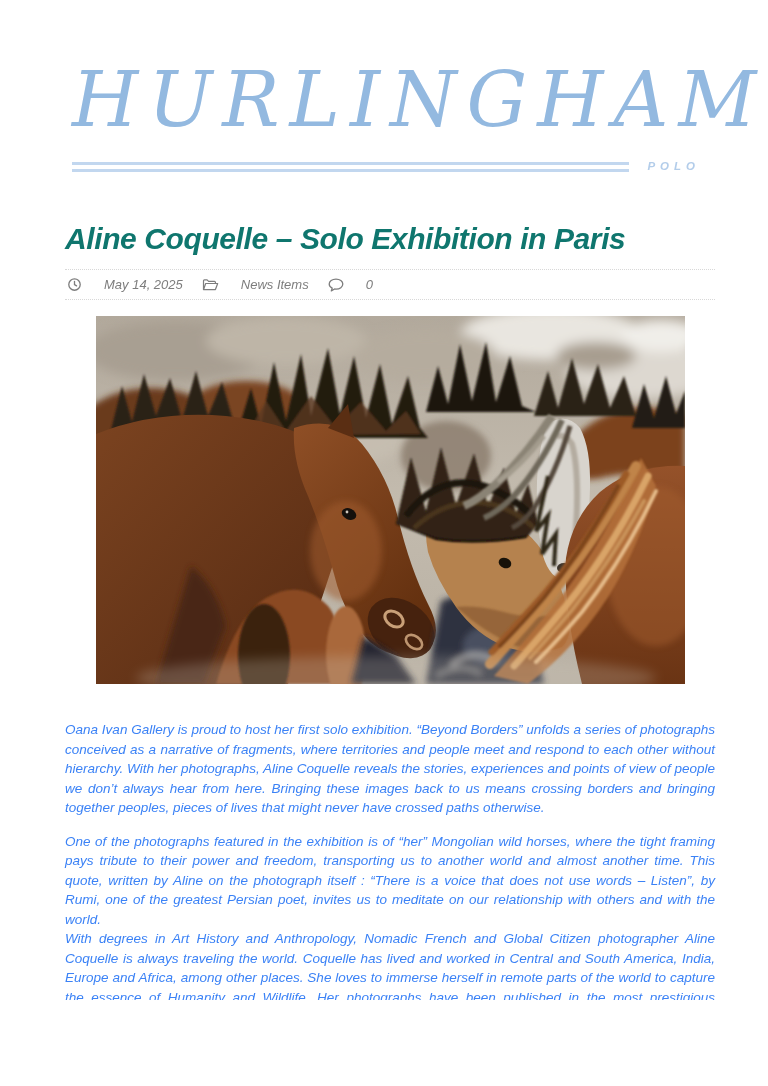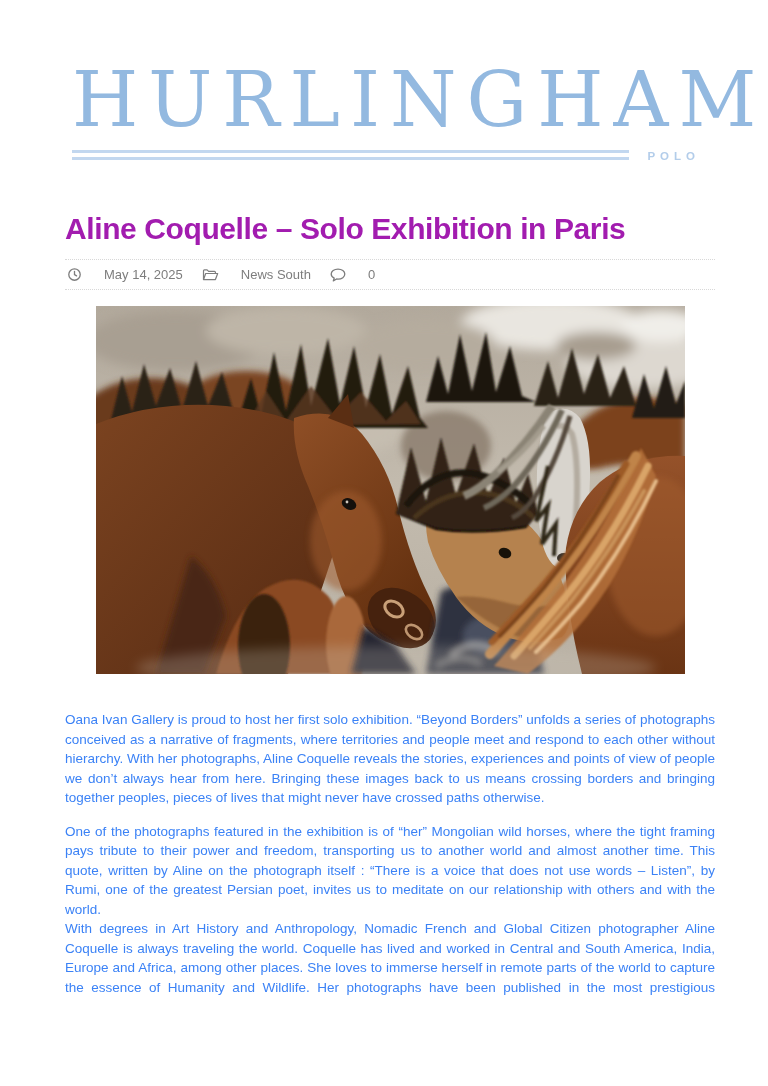--- a/index.html
+++ b/index.html
@@ -4,58 +4,59 @@
 <style>
   * { margin:0; padding:0; box-sizing:border-box; }
   html,body { background:#ffffff; }
   .page {
     position:relative;
     width:768px; height:1000px;
     margin:0 auto;
     background:#ffffff;
     overflow:hidden;
     font-family:"Liberation Sans", sans-serif;
+    font-style:italic;
   }
 
   
   .site-header { padding:60px 68px 0 72px; }
   .logo-text {
     font-family:"DejaVu Serif", serif;
     font-size:76px;
     line-height:80px;
     letter-spacing:10px;
     color:#93b9e0;
     white-space:nowrap;
     font-weight:normal;
   }
   .logo-rule-row {
-    margin-top:10px;
+    margin-top:20px;
     width:628px;
     display:flex;
-    align-items:flex-start;
+    align-items:flex-end;
   }
   .rule-stack { flex:1; }
   .rule-stack .rule { height:3px; background:#c2d7ef; }
   .rule-stack .rule + .rule { margin-top:4px; }
   .logo-subtext {
     margin-left:18px;
     font-size:11.5px;
     font-weight:bold;
     letter-spacing:5px;
     color:#b3cdea;
   }
 
   
   .article { padding:0 53px 0 65px; }
   .post-title {
     margin-top:50px;
     font-size:30px;
     font-weight:bold;
     letter-spacing:-0.4px;
-    color:#a21caf;
+    color:#0f766e;
     line-height:34px;
   }
   .meta-row {
     margin-top:13px;
     border-top:1px dotted #d8d8d8;
     border-bottom:1px dotted #d8d8d8;
     padding:7px 2px;
     display:flex;
     align-items:center;
     gap:19px;
@@ -112,21 +113,21 @@
         <span>May 14, 2025</span>
       </span>
 
       <span class="meta-item">
         <span>
           <svg width="17" height="14" viewBox="0 0 18 14">
             <path d="M1.6 11.8 V2.6 Q1.6 1.6 2.6 1.6 H5.4 L7 3.2 H13.2 Q14.2 3.2 14.2 4.2 V5.4" fill="none" stroke="#7d7d7d" stroke-width="1.3" stroke-linejoin="round"></path>
             <path d="M1.6 11.8 L3.9 5.4 H16.6 L14.2 11.8 Z" fill="none" stroke="#7d7d7d" stroke-width="1.3" stroke-linejoin="round"></path>
           </svg>
         </span>
-        <span>News South</span>
+        <span>News Items</span>
       </span>
 
       <span class="meta-item">
         <span>
           <svg width="16" height="14" viewBox="0 0 16 14">
             <path d="M8 1.1 C4.1 1.1 1.2 3.3 1.2 6.1 C1.2 7.9 2.4 9.4 4.2 10.2 L3.3 12.9 L6.6 11 C7.1 11.1 7.5 11.1 8 11.1 C11.9 11.1 14.8 8.9 14.8 6.1 C14.8 3.3 11.9 1.1 8 1.1 Z" fill="none" stroke="#7d7d7d" stroke-width="1.3" stroke-linejoin="round"></path>
           </svg>
         </span>
         <span>0</span>
       </span>

